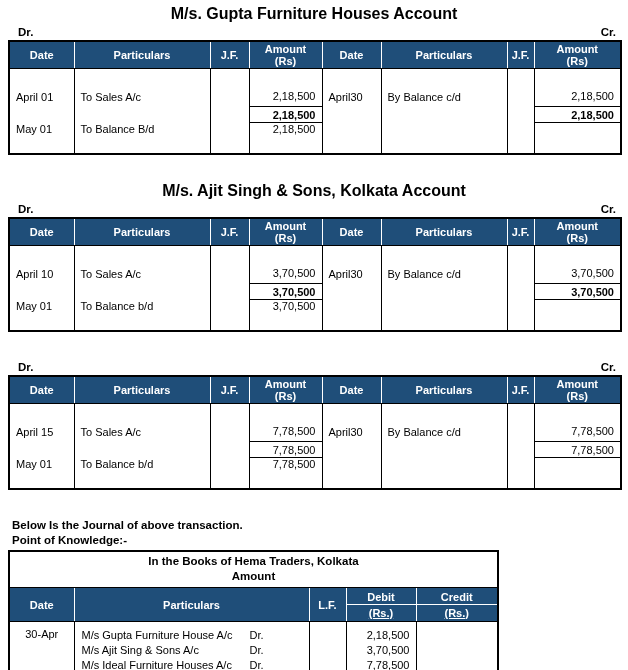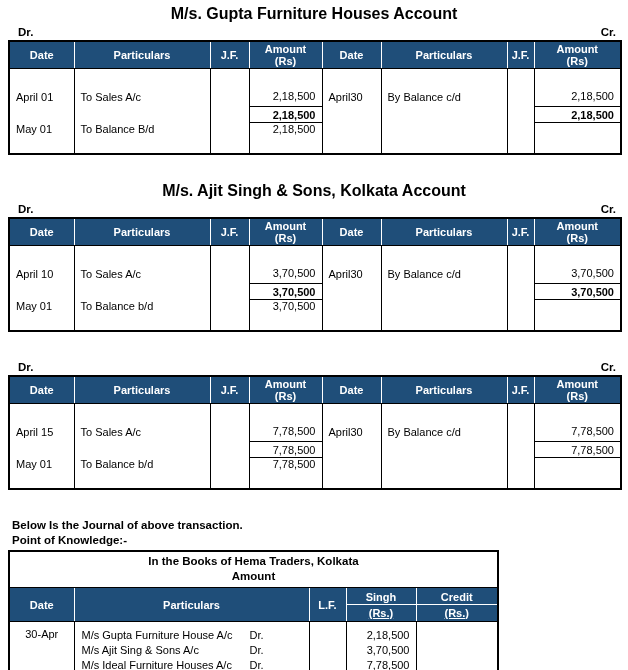--- a/index.html
+++ b/index.html
@@ -352,21 +352,21 @@
         <td colspan="5">
           <div>In the Books of Hema Traders, Kolkata</div>
           <div>Amount</div>
         </td>
       </tr>
       <tr class="jhead">
         <th>Date</th>
         <th>Particulars</th>
         <th>L.F.</th>
         <th>
-          <div class="hsplit-top">Singh</div>
+          <div class="hsplit-top">Debit</div>
           <div class="hsplit-bot">(Rs.)</div>
         </th>
         <th>
           <div class="hsplit-top">Credit</div>
           <div class="hsplit-bot">(Rs.)</div>
         </th>
       </tr>
       <tr class="jbody">
         <td class="jdate">30-Apr</td>
         <td class="jpart">

